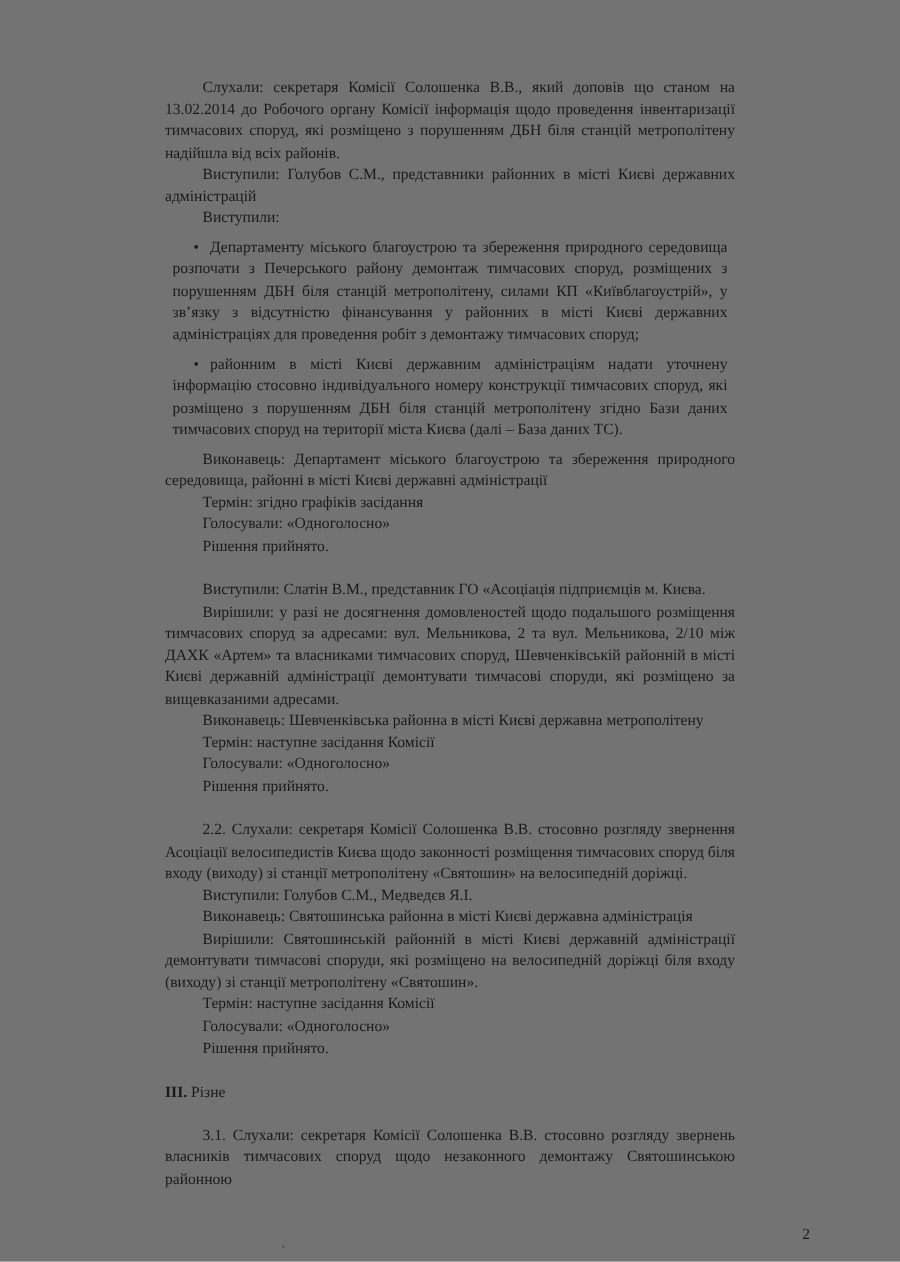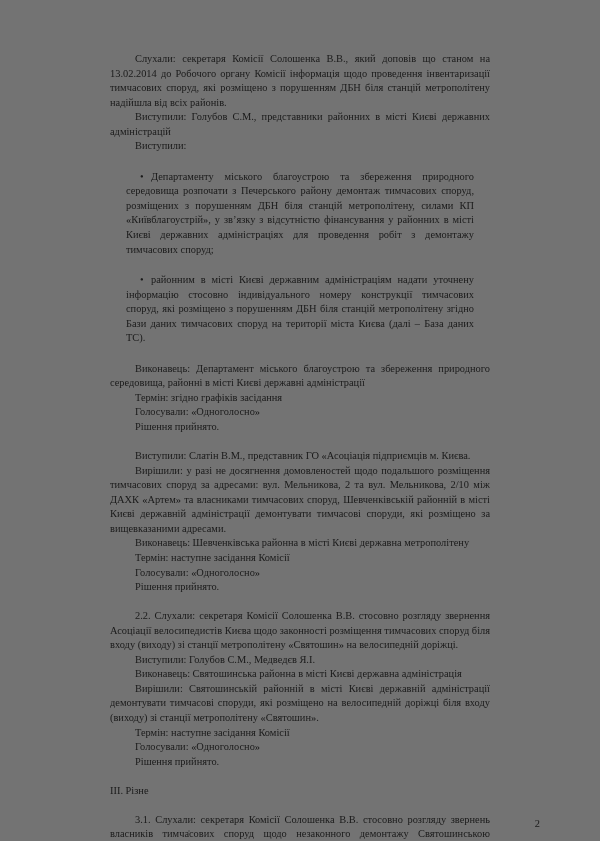--- a/index.html
+++ b/index.html
@@ -40,38 +40,38 @@
     hyphens: none;
   }
   p.noindent {
     text-indent: 0;
   }
   
   .bullet {
     position: relative;
     padding-left: 0;
     text-indent: 0;
-    margin: 16px;
+    margin: 5px;
     font-size: 10.4px;
     line-height: 14.55px;
     text-align: justify;
   }
   .bullet .marker {
     display: inline-block;
     width: 25px;
     text-indent: 0;
     text-align: left;
     padding-left: 14px;
     box-sizing: border-box;
   }
   .blank {
     height: 14.55px;
   }
   .strong {
-    font-weight: normal;
+    font-weight: bold;
   }
   #page-number {
     position: absolute;
     right: 60px;
     top: 818px;
     font-size: 10.4px;
     line-height: 12px;
     font-family: "Liberation Serif", "DejaVu Serif", serif;
     color: #1a1a1a;
   }

